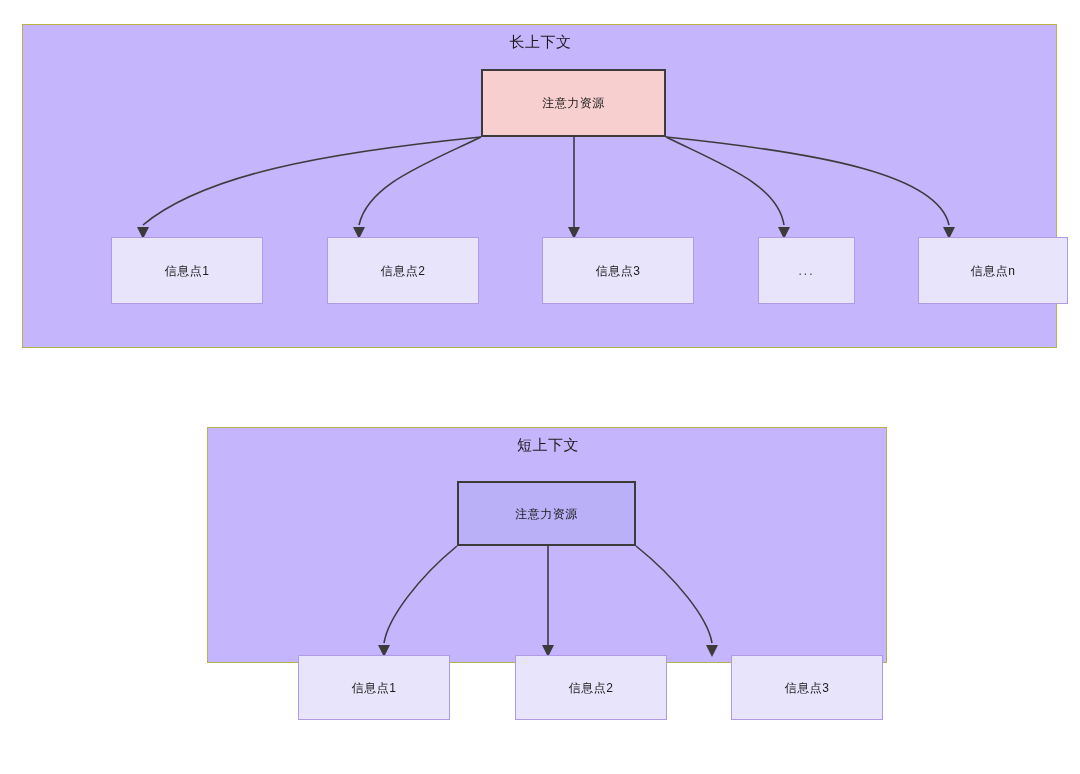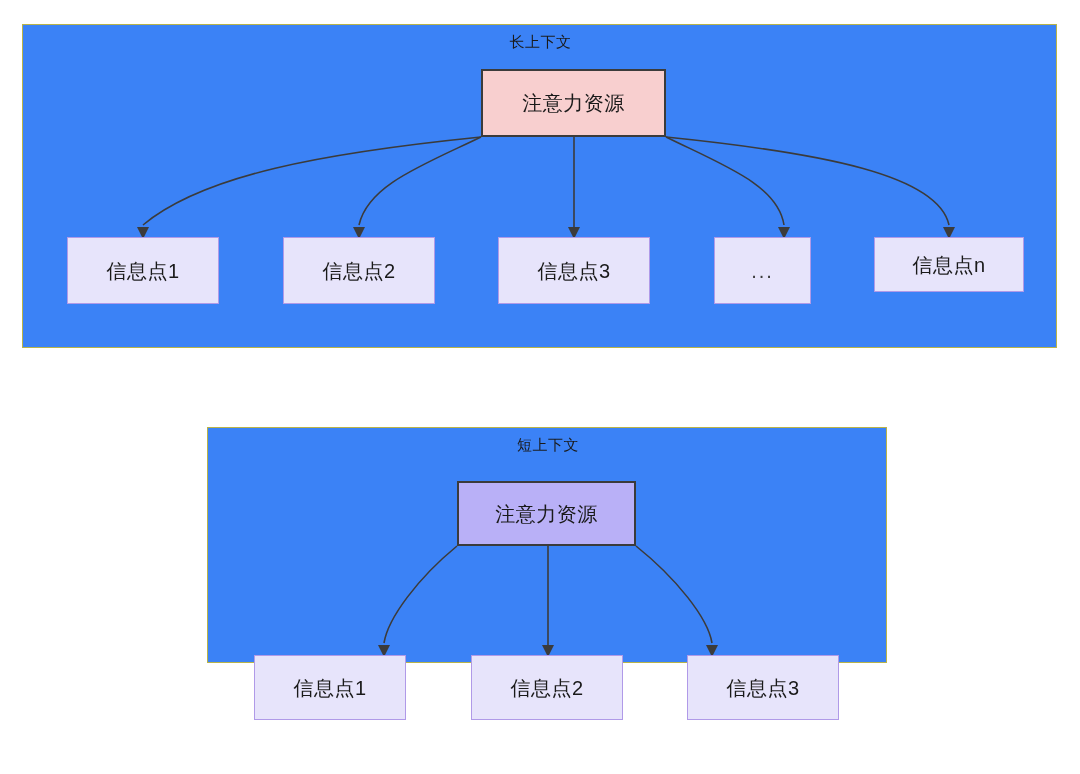--- a/index.html
+++ b/index.html
@@ -16,21 +16,21 @@
   }
   #stage {
     position: absolute;
     left: 0;
     top: 0;
     width: 1080px;
     height: 774px;
   }
   .panel {
     position: absolute;
-    background: #3b82f6;
+    background: #c4b5fd;
     border: 1.5px solid #b8b349;
     box-sizing: border-box;
     text-decoration: underline;
   }
   #panel-long {
     left: 22px;
     top: 24px;
     width: 1035px;
     height: 324px;
   }
@@ -58,37 +58,38 @@
     left: 0;
     top: 9px;
     width: 680px;
   }
   .node {
     position: absolute;
     box-sizing: border-box;
     display: flex;
     align-items: center;
     justify-content: center;
-    font-size: 20px;
+    font-size: 12px;
     color: #1a1a1a;
     letter-spacing: 0.5px;
     line-height: 1;
     white-space: nowrap;
   }
   .node-attention-long {
     background: #f8cfcf;
     border: 2px solid #3b3b3b;
   }
   .node-attention-short {
     background: #b9b0f7;
     border: 2px solid #3b3b3b;
   }
   .node-info {
     background: #e7e4fb;
     border: 1.6px solid #b09ae8;
+    margin-left: 44px;
   }
   .node-ellipsis {
     color: #3c3c3c;
     letter-spacing: 2px;
   }
   svg.edges {
     position: absolute;
     left: 0;
     top: 0;
     overflow: visible;
@@ -128,21 +129,21 @@
     <div class="node node-attention-long" style="left:458px; top:44px; width:185px; height:68px;">注意力资源</div>
 
     <div class="node node-info" style="left:44px; top:212px; width:152px; height:67px;">信息点1</div>
 
     <div class="node node-info" style="left:260px; top:212px; width:152px; height:67px;">信息点2</div>
 
     <div class="node node-info" style="left:475px; top:212px; width:152px; height:67px;">信息点3</div>
 
     <div class="node node-info node-ellipsis" style="left:691px; top:212px; width:97px; height:67px;">...</div>
 
-    <div class="node node-info" style="left:851px; top:212px; width:150px; height:55px;">信息点n</div>
+    <div class="node node-info" style="left:851px; top:212px; width:150px; height:67px;">信息点n</div>
   </div>
 
   <div class="panel" id="panel-short">
 
     <div class="panel-title" id="title-short">短上下文</div>
 
     <svg class="edges" width="680" height="331">
       <path d="M 249,118 C 210,150 180,190 176,215"></path>
       <line x1="340" y1="118" x2="340" y2="217"></line>
       <path d="M 428,118 C 468,150 500,190 504,215"></path>

